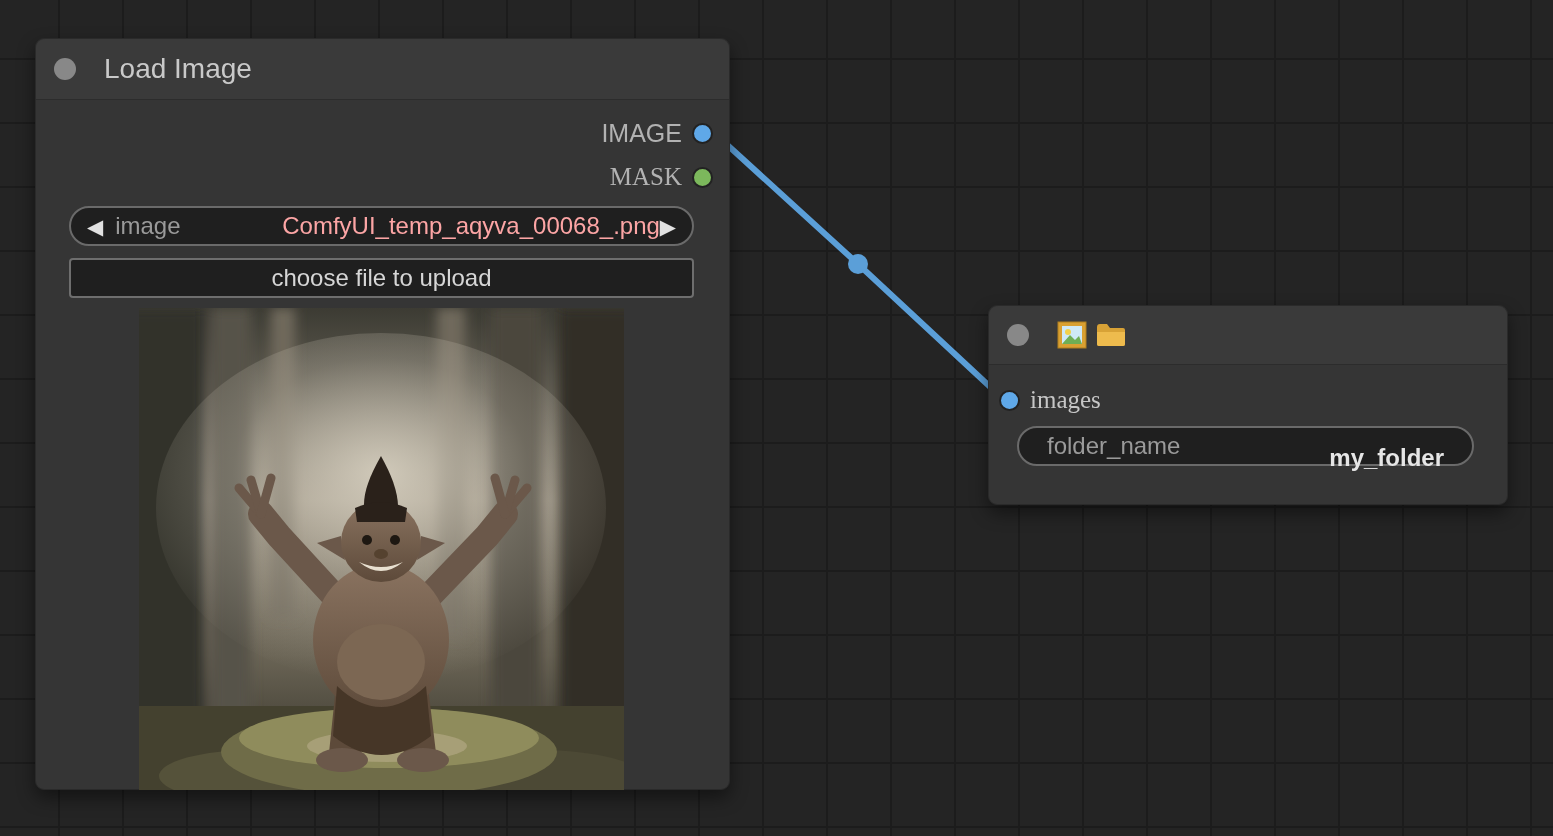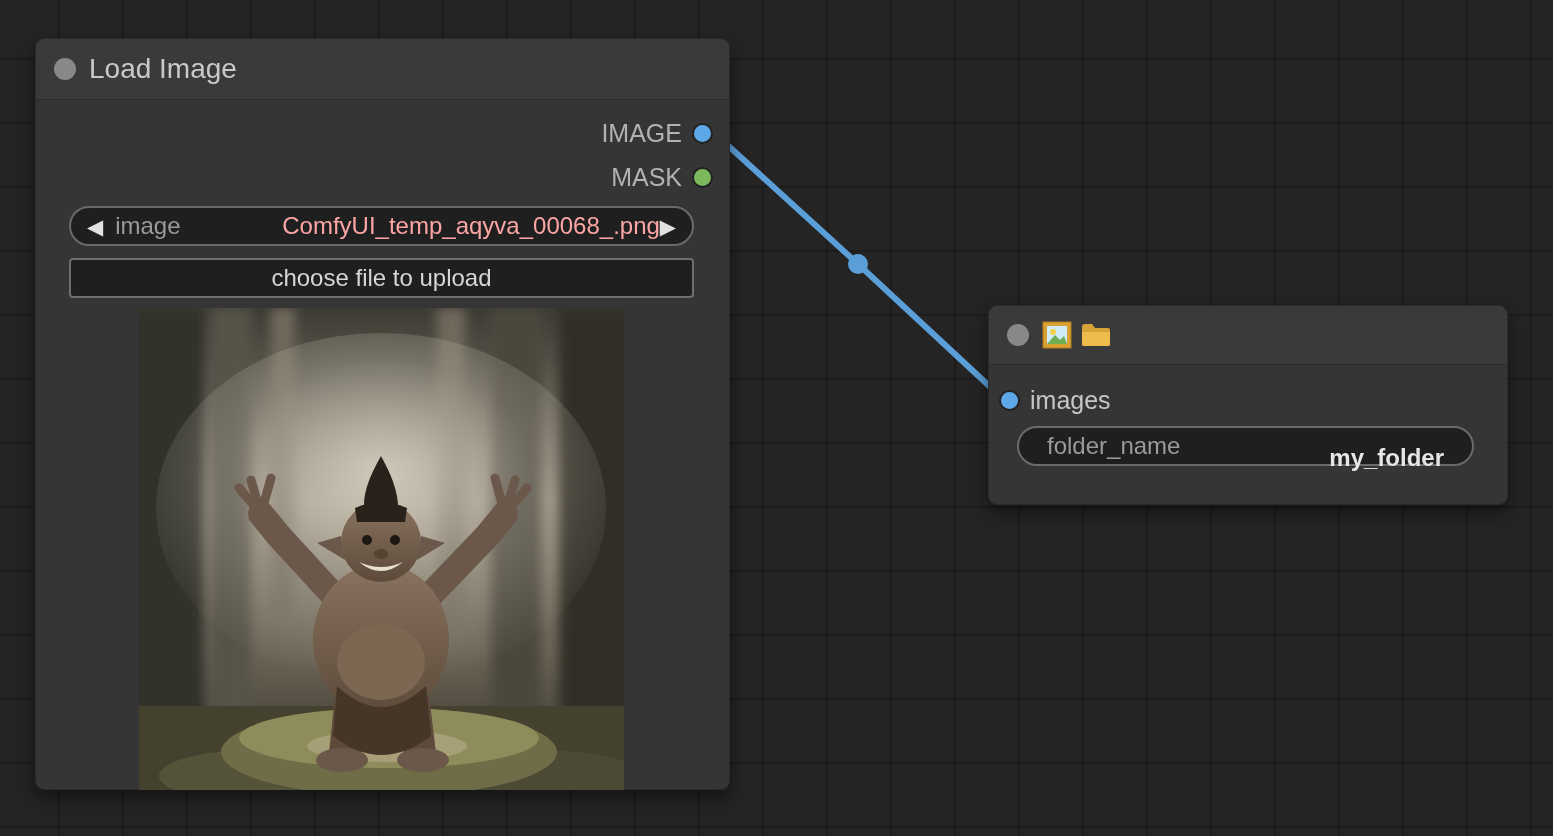--- a/index.html
+++ b/index.html
@@ -22,21 +22,21 @@
   .node{
     position:absolute;
     background:#353535;
     border:1px solid #2a2a2a;
     border-radius:9px;
     box-shadow:0 8px 18px rgba(0,0,0,.45);
     box-sizing:border-box;
   }
   .node-title{
     height:60px;
-    display:flex;align-items:center;gap:13px;
+    display:flex;align-items:center;gap:28px;
     padding:0 18px;
     color:#c9c9c9;font-size:28px;
     background:#3a3a3a;
     border-bottom:1px solid #2c2c2c;
     border-radius:9px 9px 0 0;
   }
   .collapse-dot{
     width:22px;height:22px;border-radius:50%;
     background:#888;flex:0 0 auto;
   }
@@ -94,21 +94,21 @@
 
   <div class="node-title">
     <span class="collapse-dot"></span>
     <span>Load Image</span>
   </div>
 
   <div class="port out" style="right:16px;top:80px;">
     <span>IMAGE</span>
     <span class="slot-dot slot-blue"></span>
   </div>
-  <div class="port out" style="right:16px;top:124px;">
+  <div class="port out" style="right:16px;top:124px;font-family:Liberation Serif, serif;">
     <span>MASK</span>
     <span class="slot-dot slot-green"></span>
   </div>
 
   <div class="widget combo" style="left:33px;top:167px;width:625px;height:40px;">
     <span class="arrow">◀</span>
     <span class="wlabel">image</span>
     <span class="wvalue">ComfyUI_temp_aqyva_00068_.png</span>
     <span class="arrow">▶</span>
   </div>
@@ -197,21 +197,21 @@
         <circle cx="11" cy="11" r="3" fill="#f2d24b"></circle>
         <path d="M5 23 L13 14 L18 19 L22 15 L25 23 Z" fill="#6fae54"></path>
       </svg>
       <svg width="32" height="26" viewBox="0 0 32 26">
         <path d="M2 5 Q2 2 5 2 L12 2 L15 6 L28 6 Q30 6 30 8 L30 22 Q30 24 28 24 L4 24 Q2 24 2 22 Z" fill="#d8a236"></path>
         <path d="M2 10 L30 10 L30 22 Q30 24 28 24 L4 24 Q2 24 2 22 Z" fill="#eebb4d"></path>
       </svg>
     </span>
   </div>
 
-  <div class="port" style="left:10px;top:80px;color:#c6c6c6;">
+  <div class="port" style="left:10px;top:80px;color:#c6c6c6;font-family:Liberation Serif, serif;">
     <span class="slot-dot slot-blue"></span>
     <span>images</span>
   </div>
 
   <div class="widget pill" style="left:28px;top:120px;width:457px;height:40px;">
     <span class="wlabel">folder_name</span>
     <span class="wvalue">my_folder</span>
   </div>
 </div>
 

